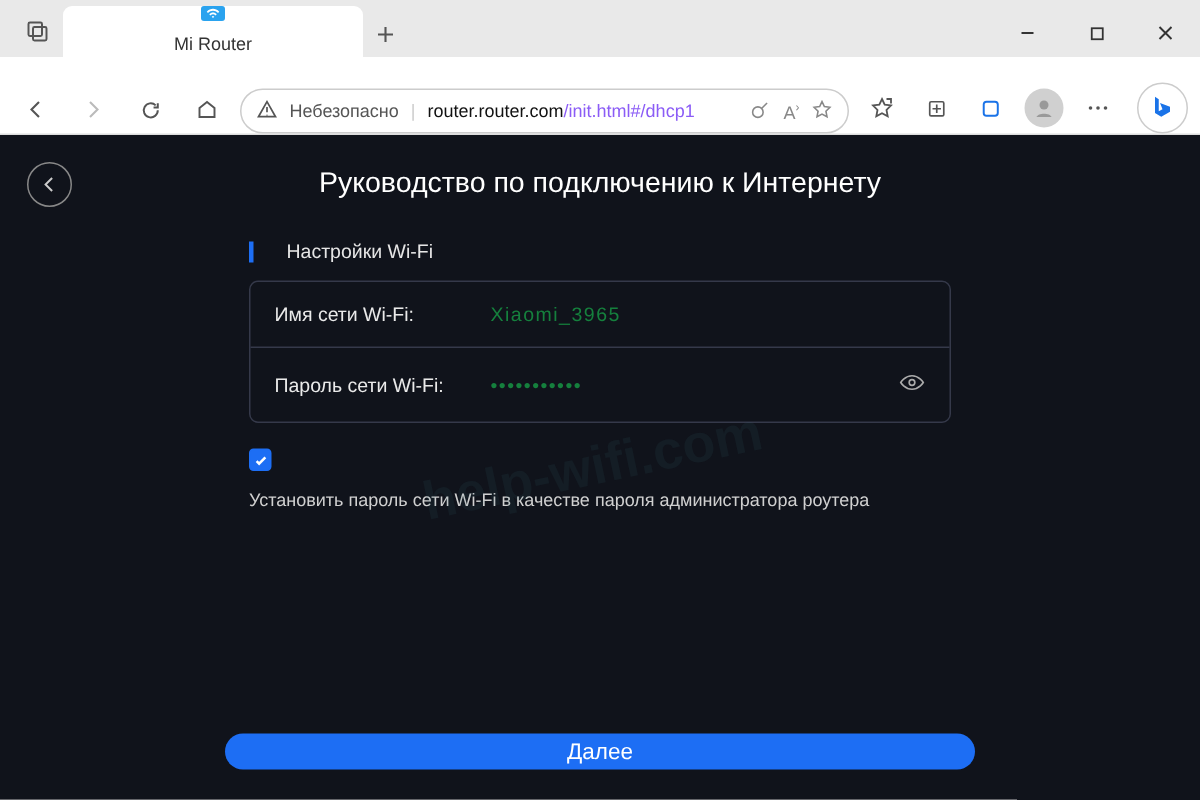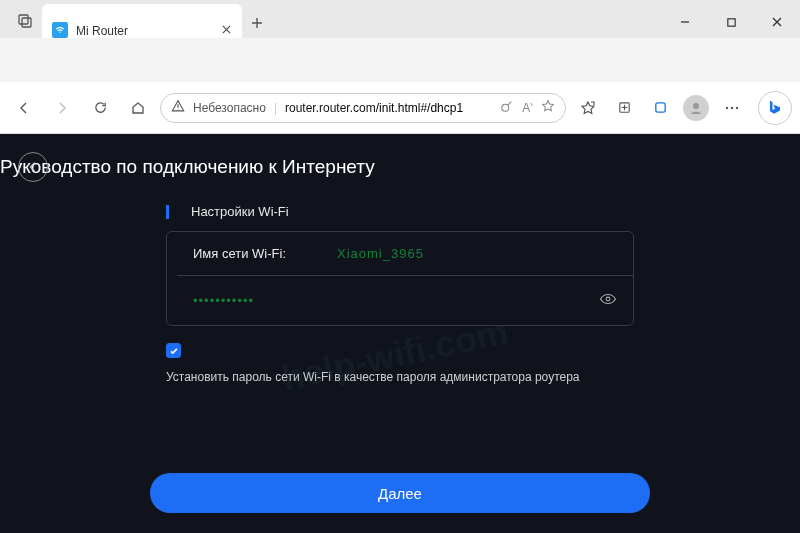--- a/index.html
+++ b/index.html
@@ -2,59 +2,59 @@
 <html><head>
 <meta charset="utf-8">
 <style>
   * { margin: 0; padding: 0; box-sizing: border-box; font-family: -apple-system, "Segoe UI", Arial, sans-serif; }
   body { width: 800px; height: 533px; background: #f3f3f3; overflow: hidden; display: flex; flex-direction: column; }
 
   
   .window-titlebar { height: 38px; display: flex; align-items: flex-end; background: #e9e9e9; }
   .tab-strip { display: flex; align-items: flex-end; padding-left: 8px; flex: 1; }
   .tab-window-icon { width: 34px; height: 34px; display: flex; align-items: center; justify-content: center; color: #555; }
-  .tab { display: flex; align-items: flex-end; gap: 8px; background: #fff; height: 34px; border-radius: 6px 6px 0 0; padding: 0 10px 0 10px; min-width: 200px; font-size: 12px; color: #333; }
+  .tab { display: flex; align-items: center; gap: 8px; background: #fff; height: 34px; border-radius: 6px 6px 0 0; padding: 0 10px 0 10px; min-width: 200px; font-size: 12px; color: #333; flex-direction: column; }
   .tab .favicon { width: 16px; height: 16px; background: #2aa3ef; border-radius: 2px; display: flex; align-items: center; justify-content: center; }
   .tab .favicon svg { width: 10px; height: 10px; }
   .tab .close { margin-left: auto; color: #555; }
   .tab-add { width: 30px; height: 30px; display: flex; align-items: center; justify-content: center; color: #555; }
   .win-controls { display: flex; }
   .win-btn { width: 46px; height: 32px; display: flex; align-items: center; justify-content: center; color: #333; }
 
-  .toolbar { height: 52px; background: #fff; display: flex; align-items: center; padding: 0 8px; gap: 6px; border-bottom: 1px solid #ddd; margin-top: 44px; }
+  .toolbar { height: 52px; background: #fff; display: flex; align-items: flex-end; padding: 0 8px; gap: 6px; border-bottom: 1px solid #ddd; }
   .tb-btn { width: 32px; height: 32px; display: flex; align-items: center; justify-content: center; color: #555; border-radius: 4px; }
   .tb-btn.fwd { color: #bbb; }
   .addr { flex: 1; height: 30px; border: 1px solid #ccc; border-radius: 16px; display: flex; align-items: center; padding: 0 10px; font-size: 12px; gap: 8px; color: #555; }
   .addr .warn-icon { color: #555; }
   .addr .insecure { color: #555; }
   .addr .url-host { color: #111; }
-  .addr .url-path { color: #000000; }
+  .addr .url-path { color: #8b5cf6; }
   .addr-actions { margin-left: auto; display: flex; gap: 8px; align-items: center; color: #888; }
   .right-icons { display: flex; align-items: center; gap: 4px; }
   .avatar { width: 26px; height: 26px; border-radius: 50%; background: #d0d0d0; display: flex; align-items: center; justify-content: center; }
   .bing { width: 34px; height: 34px; border: 1px solid #ccc; border-radius: 50%; display: flex; align-items: center; justify-content: center; margin-left: 6px; }
 
   
   .page { flex: 1; background: #10131b; position: relative; color: #e6e6e6; overflow: hidden; }
   .back-circle { position: absolute; top: 18px; left: 18px; width: 30px; height: 30px; border: 1.5px solid #888; border-radius: 50%; display: flex; align-items: center; justify-content: center; color: #ccc; }
-  .page-title { text-align: left; font-size: 19px; font-weight: 500; padding-top: 22px; color: #fff; }
+  .page-title { text-align: center; font-size: 19px; font-weight: 500; padding-top: 22px; color: #fff; }
   .form-area { width: 468px; margin: 26px auto 0; }
   .section-hdr { display: flex; align-items: center; gap: 22px; font-size: 13px; color: #e6e6e6; margin-bottom: 12px; }
   .accent-bar { width: 3px; height: 14px; background: #1d6ef4; }
-  .fieldbox { border: 1px solid #35394a; border-radius: 6px; padding-left: 10px; }
+  .fieldbox { border: 1px solid #35394a; border-radius: 6px; }
   .fieldrow { display: flex; align-items: center; padding: 14px 16px; gap: 14px; font-size: 13px; }
   .fieldrow + .fieldrow { border-top: 1px solid #35394a; }
   .fieldrow .label { color: #eaeaea; min-width: 130px; }
   .fieldrow .value { color: #15803d; letter-spacing: 1px; }
   .fieldrow .eye { margin-left: auto; color: #aaa; }
   .checkrow { display: flex; align-items: flex-start; gap: 10px; font-size: 12px; color: #d0d0d0; margin-top: 16px; line-height: 1.5; flex-direction: column; }
   .checkbox { width: 15px; height: 15px; border-radius: 3px; border: 1px solid #666; flex: 0 0 15px; display: flex; align-items: center; justify-content: center; margin-top: 1px; }
   .checkbox.checked { background: #1d6ef4; border-color: #1d6ef4; }
   .checkbox.checked svg { width: 10px; height: 10px; }
-  .primary-btn { position: absolute; left: 50%; transform: translateX(-50%); bottom: 20px; width: 500px; height: 40px; background: #1d6ef4; border-radius: 22px; display: flex; align-items: center; justify-content: center; color: #fff; font-size: 15px; }
+  .primary-btn { position: absolute; left: 50%; transform: translateX(-50%); bottom: 20px; width: 500px; height: 24px; background: #1d6ef4; border-radius: 22px; display: flex; align-items: center; justify-content: center; color: #fff; font-size: 15px; }
 
   
   .wm { position: absolute; top: 200px; left: 280px; color: rgba(60,120,130,0.10); font-size: 36px; font-weight: 700; transform: rotate(-12deg); pointer-events: none; user-select: none; white-space: nowrap; }
 </style>
 </head>
 <body>
 
 <div class="window-titlebar">
   <div class="tab-strip">
     <div class="tab-window-icon">
@@ -198,20 +198,21 @@
     <div class="section-hdr">
       <span class="accent-bar"></span>
       <span>Настройки Wi-Fi</span>
     </div>
     <div class="fieldbox">
       <div class="fieldrow">
         <span class="label">Имя сети Wi-Fi:</span>
         <span class="value">Xiaomi_3965</span>
       </div>
       <div class="fieldrow">
+        <span class="label">Пароль сети Wi-Fi:</span>
         <span class="value">•••••••••••</span>
         <span class="eye">
           <svg width="18" height="18" viewBox="0 0 24 24" fill="none" stroke="currentColor" stroke-width="1.5">
               <path d="M2 12s3.5-6 10-6 10 6 10 6-3.5 6-10 6S2 12 2 12z"></path>
               <circle cx="12" cy="12" r="2.5"></circle>
             </svg>
         </span>
       </div>
     </div>
 

